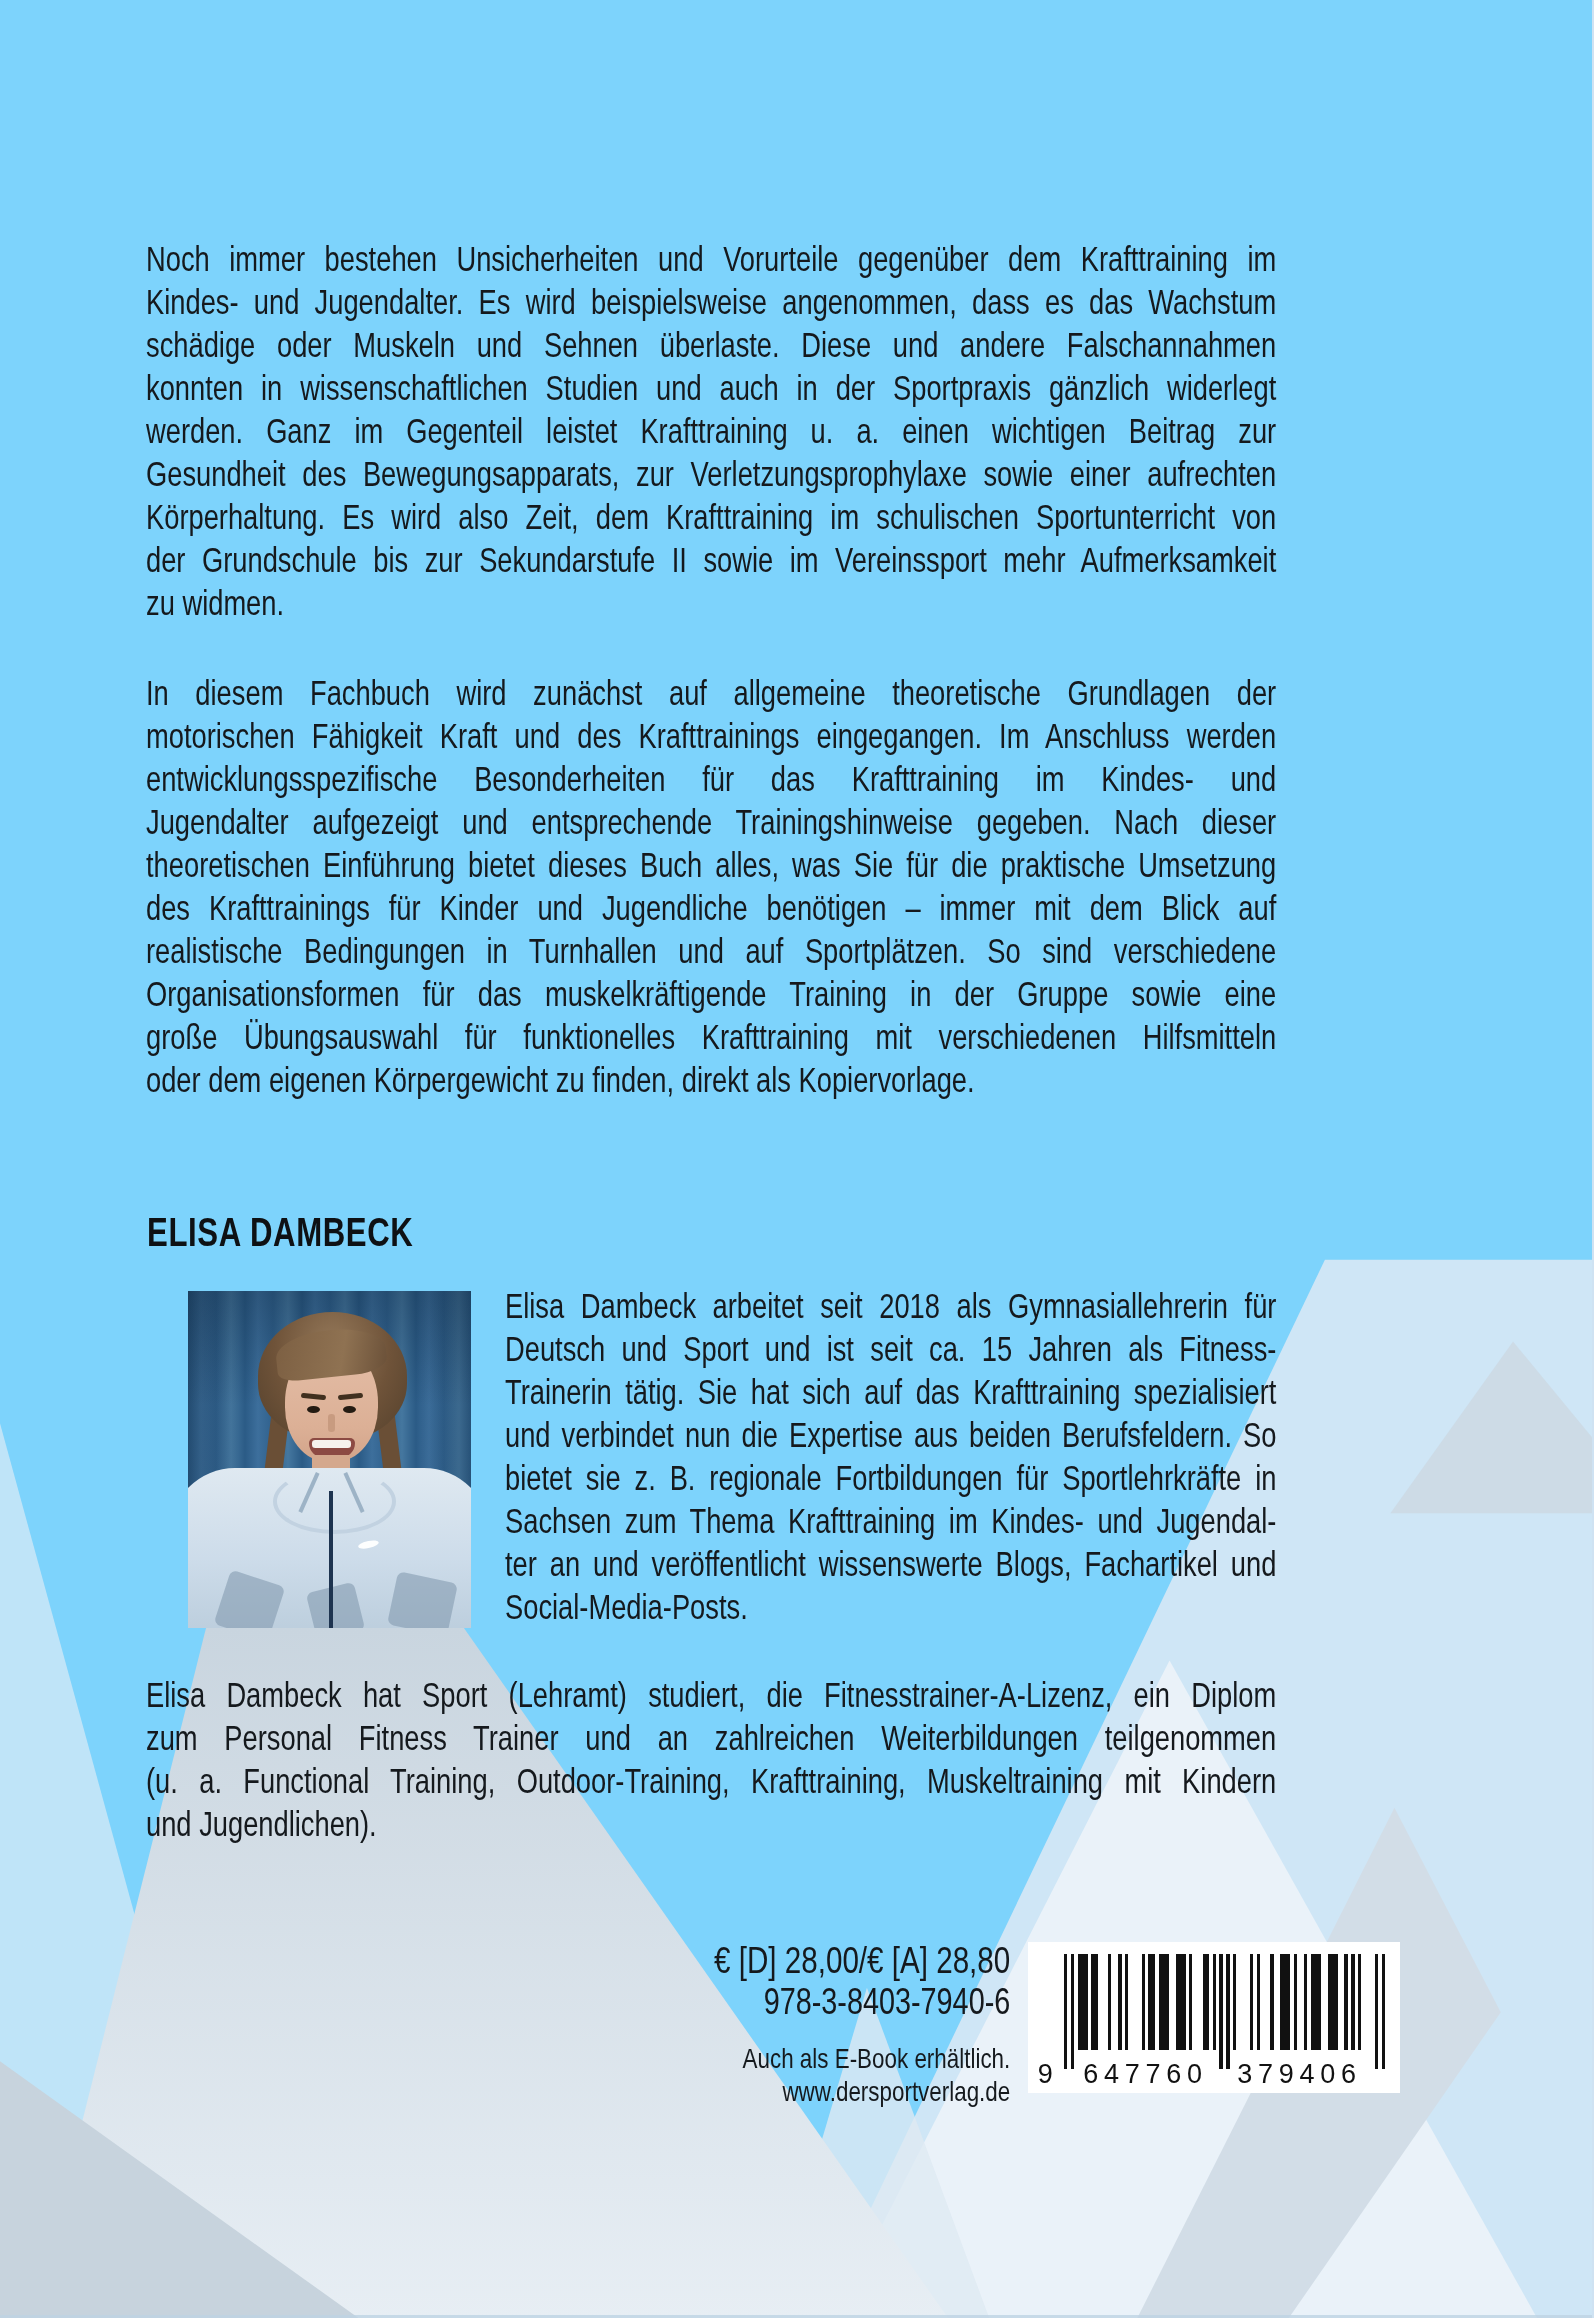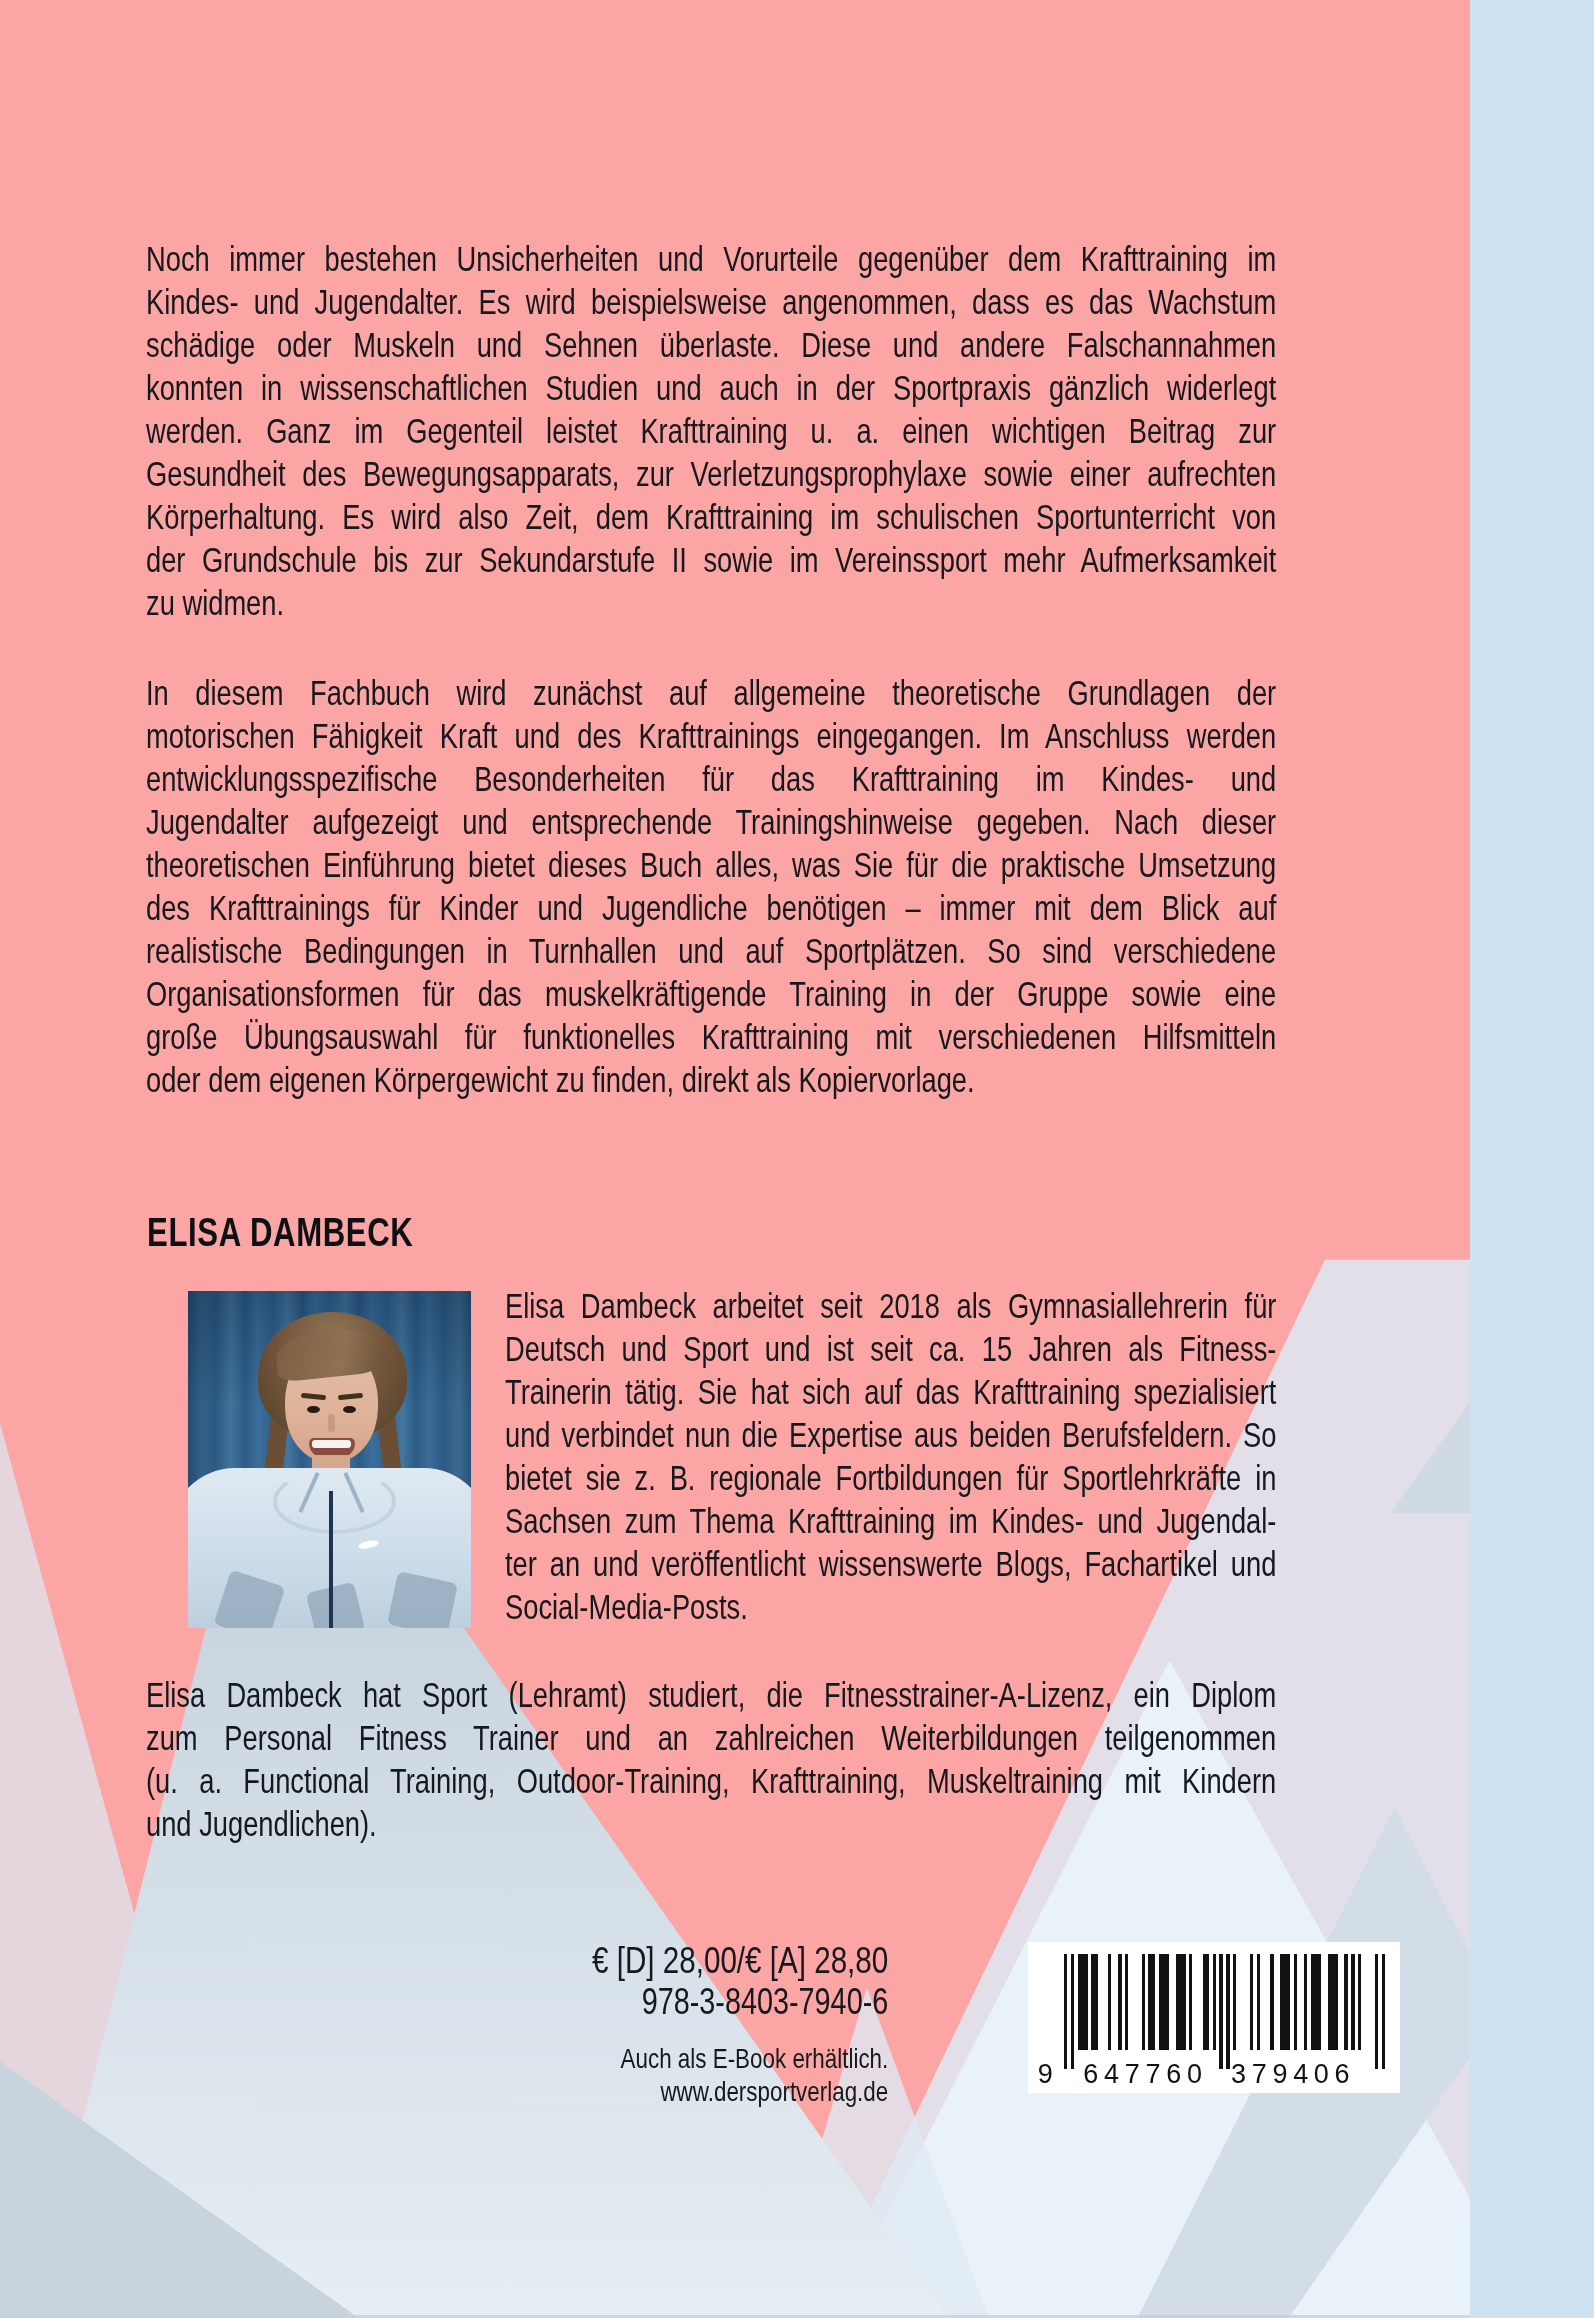--- a/index.html
+++ b/index.html
@@ -1,18 +1,18 @@
 <!DOCTYPE html>
 <html style="font-size:13px"><head>
 <meta charset="utf-8">
 <style>
   html,body{margin:0;padding:0;background:#cfe2f2;}
   .page{
-    position:relative;width:1470px;height:2319px;overflow:hidden;
-    background:#fca5a5;color:#15191d;
+    position:relative;width:1592px;height:2319px;overflow:hidden;
+    background:#7dd3fc;color:#15191d;
     font-family:"Liberation Sans",sans-serif;
   }
   svg.bg{position:absolute;left:0;top:0;width:1594px;height:2319px;}
 
   
   .col{position:absolute;transform-origin:0 0;transform:scaleX(0.78);
        font-size:35px;line-height:43px;}
   .col .ln{text-align:justify;text-align-last:justify;height:43px;overflow:visible;}
   .col .ln-last{text-align-last:left;}
   .blurb1{left:146px;top:237px;width:1449px;}
@@ -79,21 +79,21 @@
   .website{font-size:28px;line-height:33px;}
 
   
   .barcode{position:absolute;left:1028px;top:1942px;width:372px;height:151px;background:#ffffff;}
   .bars{position:absolute;left:36px;top:11.5px;width:321px;height:115px;}
   .bar{position:absolute;top:0;background:#111;}
   .bardigits{position:absolute;left:0;bottom:3.3px;width:372px;height:29.4px;
     font-size:27px;color:#111;}
   .bd-lead{position:absolute;left:9.8px;bottom:0;}
   .bd-left{position:absolute;left:49px;width:137px;bottom:0;text-align:center;letter-spacing:5.7px;}
-  .bd-right{position:absolute;left:203px;width:137px;bottom:0;letter-spacing:5.7px;}
+  .bd-right{position:absolute;left:203px;width:137px;bottom:0;text-align:center;letter-spacing:5.7px;}
 
   .bottom-edge{position:absolute;left:0;bottom:0;width:100%;height:4.1px;background:#bed3e4;opacity:.8;}
 </style>
 </head>
 <body>
 
 <div class="page">
 
   <svg class="bg" viewBox="0 0 1949 2835" preserveAspectRatio="none">
     <defs>

